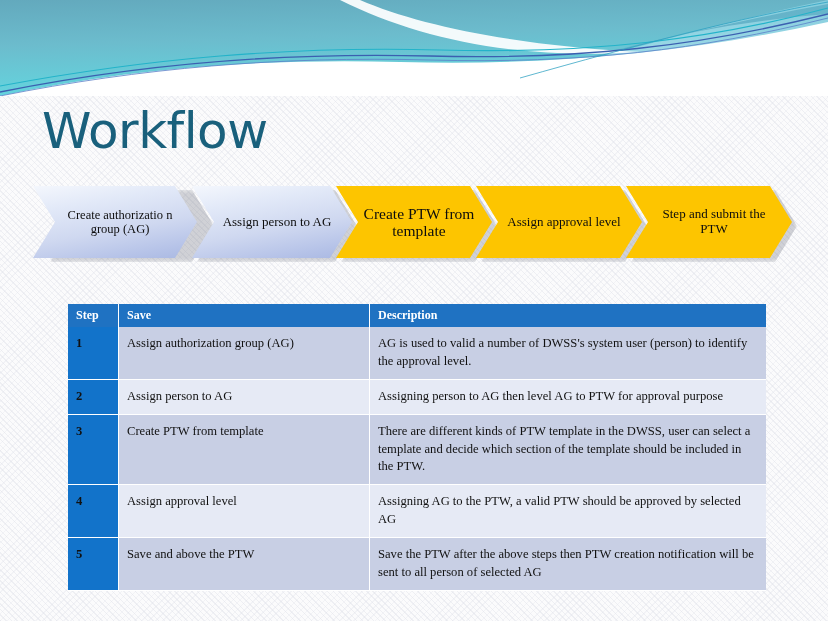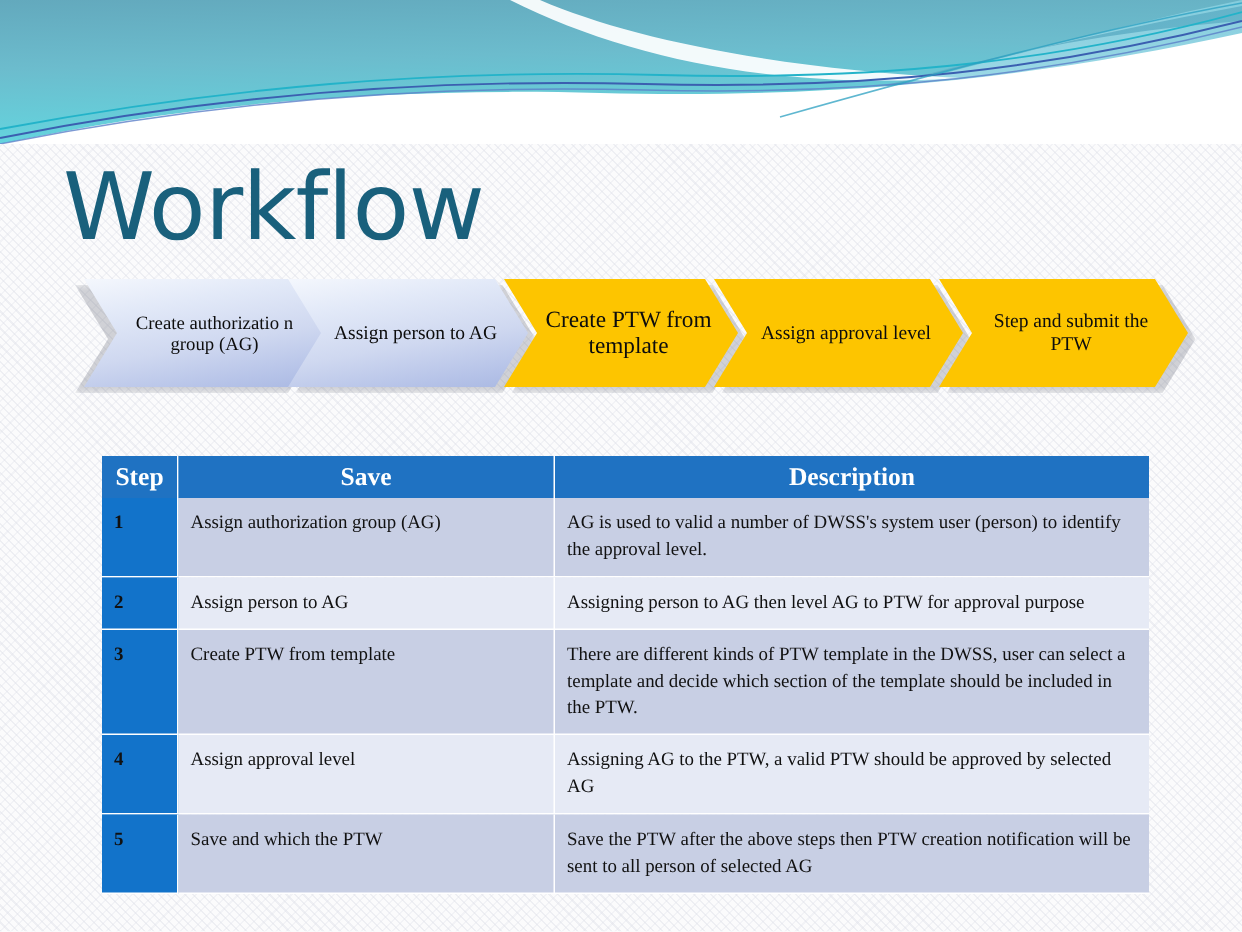--- a/index.html
+++ b/index.html
@@ -38,21 +38,21 @@
     overflow: hidden;
   }
   #wave-banner svg { display: block; }
 
   
   #page-title {
     position: absolute;
     left: 42px;
     top: 104px;
     font-family: "DejaVu Sans", sans-serif;
-    font-size: 62px;
+    font-size: 50px;
     font-weight: 400;
     letter-spacing: -0.5px;
     color: #19607c;
     line-height: 1.1;
   }
 
   
   #process-flow {
     position: absolute;
     left: 0;
@@ -88,21 +88,21 @@
     top: 4px;
     height: 72px;
     background: rgba(120,124,136,0.33);
     filter: blur(2.2px);
     clip-path: polygon(0 0, calc(100% - 22px) 0, 100% 50%, calc(100% - 22px) 100%, 0 100%, 22px 50%);
     z-index: 0;
   }
   .chevron { z-index: 1; }
 
   
-  #chev-0, #shad-0 { left: 56px;  width: 164px; }
+  #chev-0, #shad-0 { left: 33px;  width: 164px; }
   #chev-1, #shad-1 { left: 192px; width: 160px; }
   #chev-2, #shad-2 { left: 336px; width: 156px; }
   #chev-3, #shad-3 { left: 476px; width: 166px; }
   #chev-4, #shad-4 { left: 626px; width: 166px; }
   #shad-0, #shad-1, #shad-2, #shad-3, #shad-4 { left: auto; }
   #shad-0 { left: 50px; }
   #shad-1 { left: 197px; }
   #shad-2 { left: 341px; }
   #shad-3 { left: 481px; }
   #shad-4 { left: 631px; }
@@ -118,23 +118,23 @@
     top: 304px;
     width: 698px;
     border-collapse: separate;
     border-spacing: 0;
     font-family: "Liberation Serif", serif;
     table-layout: fixed;
   }
   #steps-table th {
     background: #1f72c2;
     color: #ffffff;
-    font-size: 17px;
+    font-size: 12px;
     font-weight: bold;
-    text-align: center;
+    text-align: left;
     padding: 4px 8px 4px 8px;
     height: 21px;
     vertical-align: middle;
     border-right: 1px solid #ffffff;
   }
   #steps-table th:last-child { border-right: none; }
 
   #steps-table td {
     font-size: 12.6px;
     color: #111111;
@@ -253,19 +253,19 @@
         <td class="cell-task">Create PTW from template</td>
         <td class="cell-desc">There are different kinds of PTW template in the DWSS, user can select a template and decide which section of the template should be included in the PTW.</td>
       </tr>
       <tr class="band-light">
         <td class="cell-step">4</td>
         <td class="cell-task">Assign approval level</td>
         <td class="cell-desc">Assigning AG to the PTW, a valid PTW should be approved by selected AG</td>
       </tr>
       <tr class="band-dark">
         <td class="cell-step">5</td>
-        <td class="cell-task">Save and which the PTW</td>
+        <td class="cell-task">Save and above the PTW</td>
         <td class="cell-desc">Save the PTW after the above steps then PTW creation notification will be sent to all person of selected AG</td>
       </tr>
     </tbody>
   </table>
 
 </div>
 
 </body></html>

